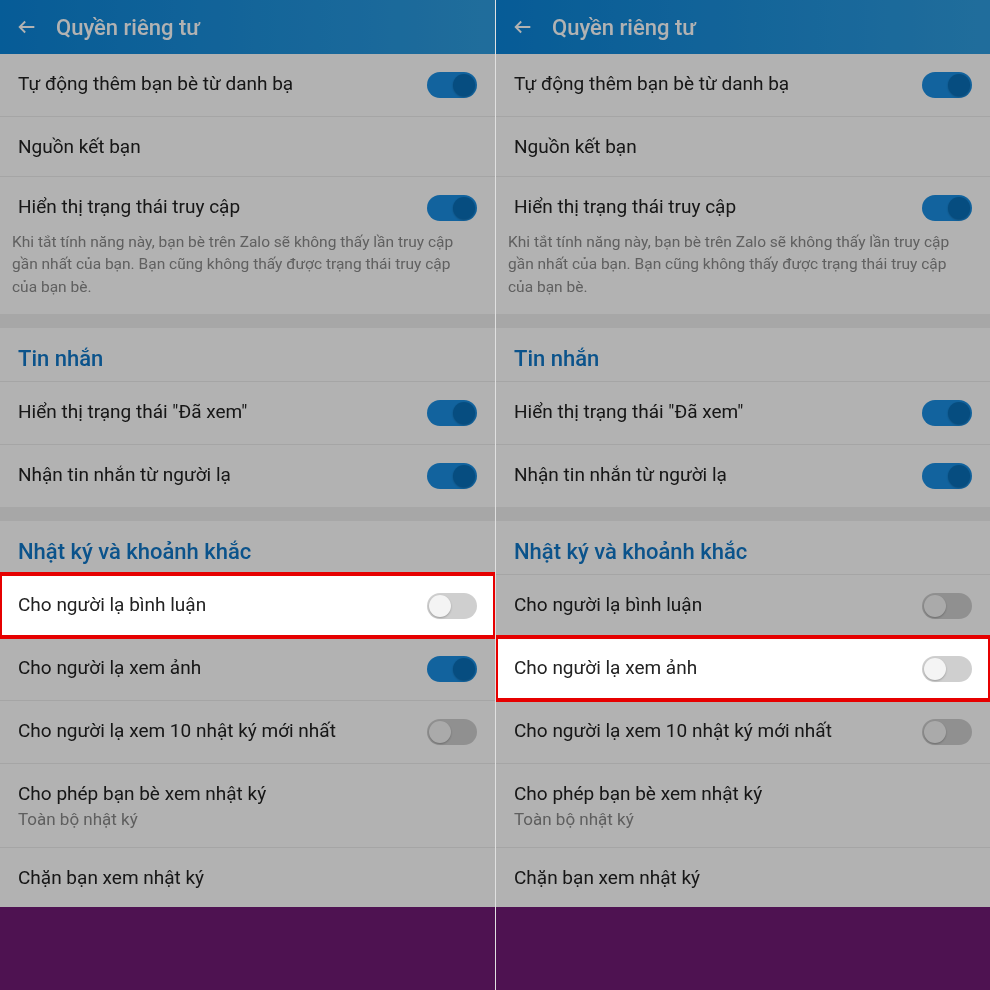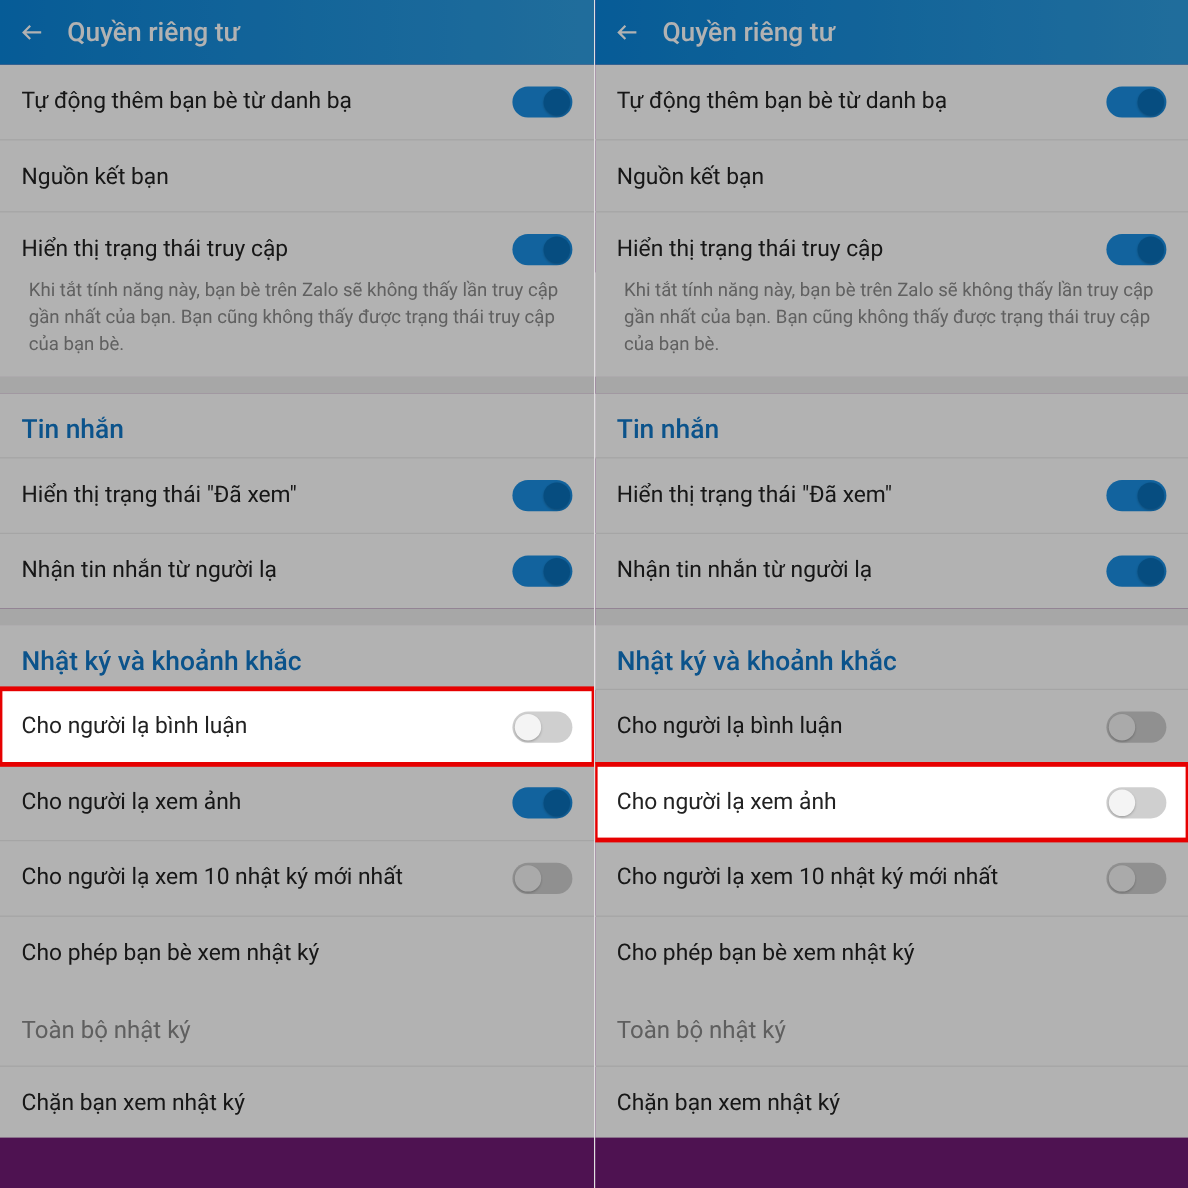--- a/index.html
+++ b/index.html
@@ -55,26 +55,25 @@
     align-items: flex-start;
     justify-content: space-between;
     padding: 18px 18px;
     font-size: 19px;
     color: #222;
     border-top: 1px solid #ececec;
   }
   .item:first-child { border-top: none; }
   .item-col { flex-direction: column; align-items: flex-start; gap: 4px; }
   .item .sub {
-    font-size: 20px;
+    font-size: 17px;
     color: #888;
-    margin-top: 37px;
   }
   .desc {
-    padding: 4px 18px 16px 24px;
+    padding: 4px 18px 16px 12px;
     font-size: 15.5px;
     line-height: 1.45;
     color: #8a8a8a;
     background: #fff;
   }
 
   .section-title {
     padding: 18px 18px 10px 18px;
     font-size: 22px;
     color: #1077c8;

